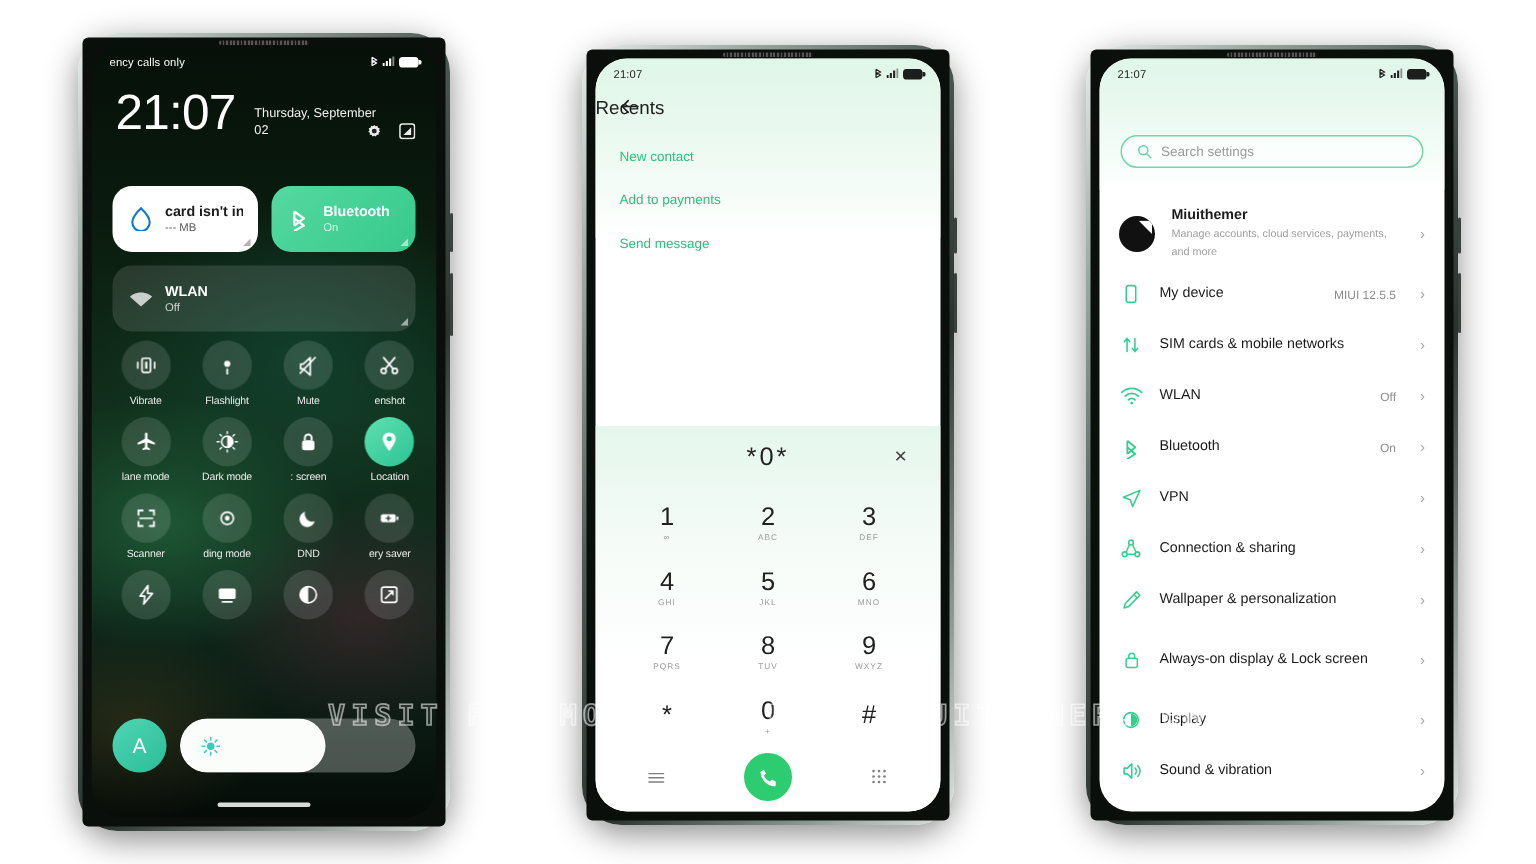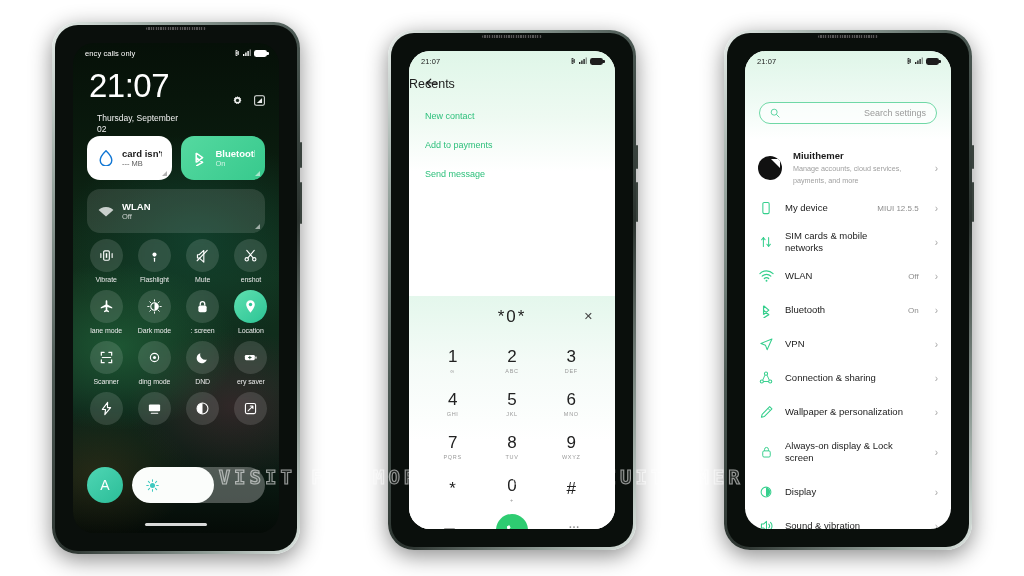--- a/index.html
+++ b/index.html
@@ -27,23 +27,23 @@
   .phone {
     position: absolute;
     border-radius: 26px;
     background: linear-gradient(125deg,#e9efec 0%,#9aa8a2 18%,#4d5a55 40%,#2b332f 62%,#8d9a94 84%,#dde5e1 100%);
     padding: 3px;
     box-shadow: 0 6px 22px rgba(0,0,0,.45);
   }
   .phone-inner {
     position: relative;
     width: 100%; height: 100%;
-    border-radius: 23px;
+    border-radius: 4px;
     background: #0a0f0c;
-    padding: 18px;
+    padding: 6px;
     overflow: hidden;
   }
   .screen {
     position: relative;
     width: 100%; height: 100%;
     border-radius: 21px;
     overflow: hidden;
   }
   .speaker {
     position: absolute; top: 2px; left: 50%;
@@ -179,21 +179,20 @@
 
   
   .set-screen { background:#fff; color:#151515; }
   .set-top { background: linear-gradient(180deg,#dff6e8 0%, #f0fbf5 60%, #ffffff 100%); height: 88px; position:relative;}
   .set-title { position:absolute; top:26px; left:0;right:0;text-align:center;font-size:12.5px;font-weight:500;}
   .searchbar {
     position:absolute; left:14px; right:14px; top:51px; height:22px;
     border:1px solid #6fd8a6; border-radius:12px;
     display:flex; align-items:center; gap:6px; padding: 0 10px;
     background: rgba(255,255,255,.6);
-    justify-content: space-between;
   }
   .search-ph { font-size:9px; color:#9b9b9b; }
   .set-list { padding: 6px 0 0 0; }
   .set-row { display:flex; align-items:center; padding: 0 13px; height: 34px; gap:11px;}
   .set-row.tall { height: 46px; justify-content: center; }
   .set-ico { width:16px;height:16px;flex:0 0 16px;display:flex;align-items:center;justify-content:center;}
   .set-label { flex:1; font-size:9.5px; color:#1b1b1b; line-height:1.25;}
   .set-value { font-size:8px; color:#8d8d8d; margin-right:5px;}
   .chev { color:#a8a8a8; font-size:10px; }
   .acct-avatar { width:24px;height:24px;border-radius:50%;background:#111;flex:0 0 24px;position:relative;overflow:hidden;}

